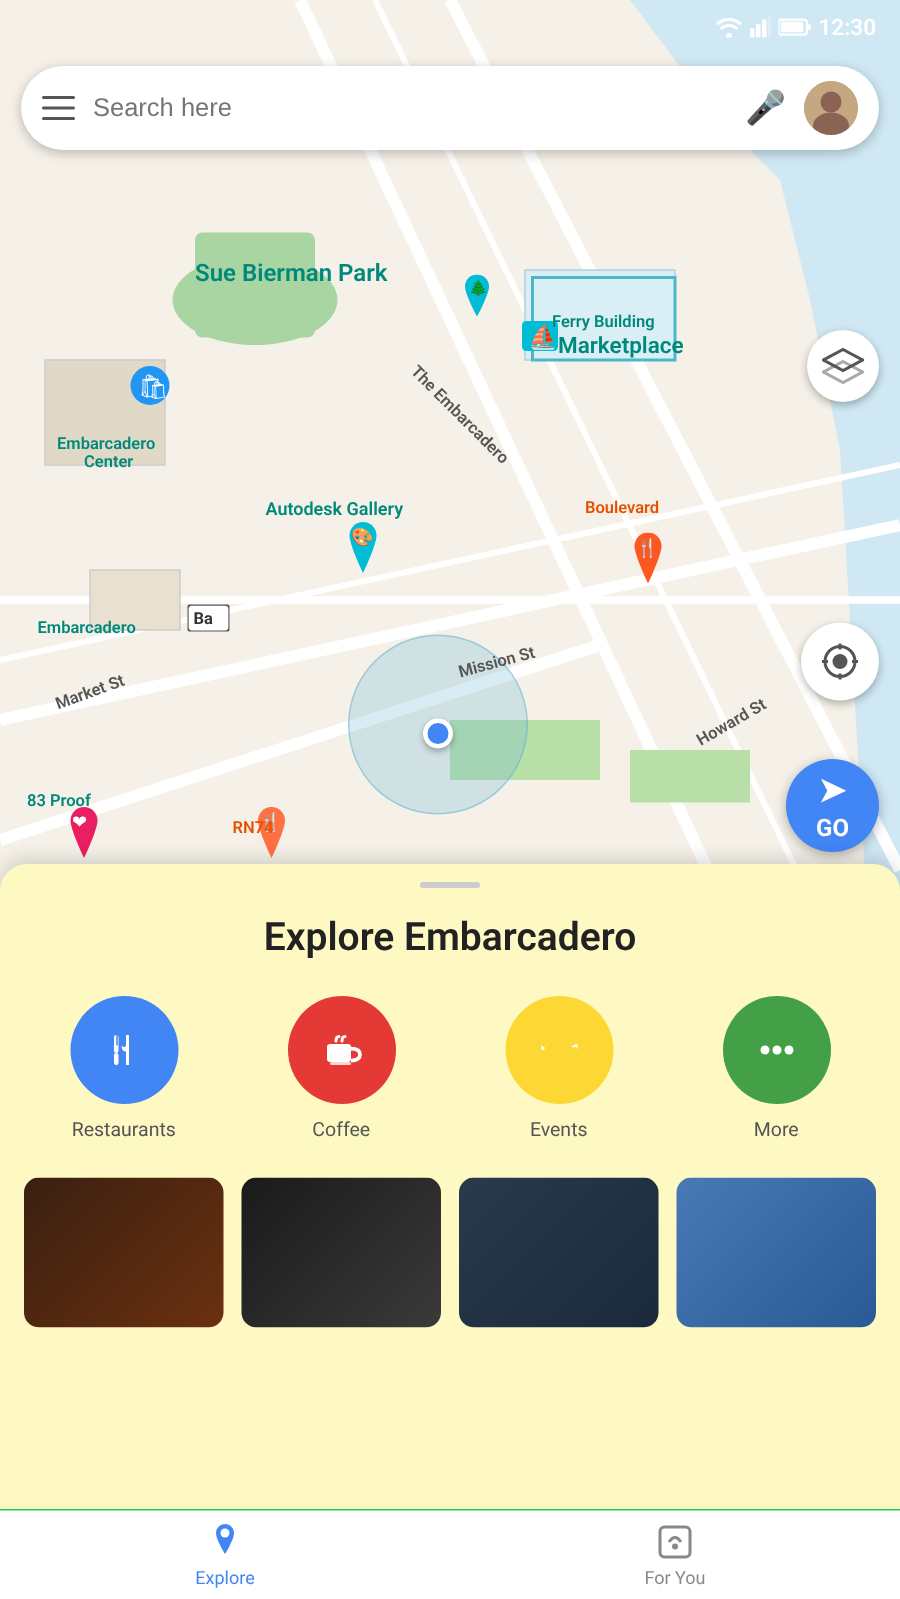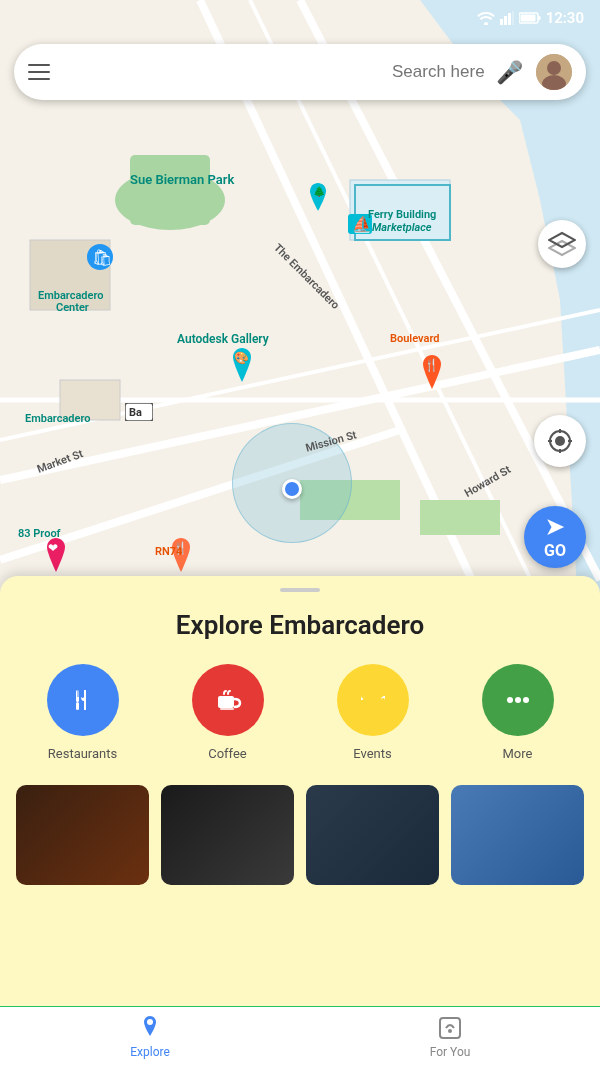--- a/index.html
+++ b/index.html
@@ -80,21 +80,20 @@
       background: #555;
       border-radius: 1px;
     }
     .search-input {
       flex: 1;
       border: none;
       outline: none;
       font-size: 17px;
       color: #999;
       background: transparent;
-      text-align: right;
     }
     .mic-icon {
       color: #4285f4;
       font-size: 22px;
     }
     .avatar {
       width: 36px;
       height: 36px;
       border-radius: 50%;
       background: #c5a882;
@@ -421,23 +420,23 @@
     <text x="4" y="13" font-size="11" fill="#333" font-weight="bold">Ba</text>
   </svg>
 
   
   <svg style="position:absolute;left:368px;top:590px;" width="24" height="28" viewBox="0 0 24 28">
     <path d="M12 0C7.6 0 4 3.6 4 8c0 5.4 8 20 8 20s8-14.6 8-20c0-4.4-3.6-8-8-8z" fill="#00bcd4"></path>
     <text x="5" y="14" font-size="12" fill="white">🏛</text>
   </svg>
 
   
-  <div class="map-label teal" style="left:130px;top:172px;font-size:13px;">Sue Bierman Park</div>
+  <div class="map-label teal" style="left:130px;top:172px;font-size:16px;">Sue Bierman Park</div>
   <div class="map-label teal" style="left:368px;top:208px;font-size:11px;">Ferry Building</div>
-  <div class="map-label teal" style="left:372px;top:221px;font-size:11px;font-style:italic;">Marketplace</div>
+  <div class="map-label teal" style="left:372px;top:221px;font-size:15px;">Marketplace</div>
   <div class="map-label teal" style="left:38px;top:289px;font-size:11px;">Embarcadero</div>
   <div class="map-label teal" style="left:56px;top:301px;font-size:11px;">Center</div>
   <div class="map-label teal" style="left:177px;top:332px;font-size:12px;">Autodesk Gallery</div>
   <div class="map-label orange" style="left:390px;top:332px;font-size:11px;">Boulevard</div>
   <div class="map-label teal" style="left:25px;top:412px;font-size:11px;">Embarcadero</div>
   <div class="map-label" style="left:36px;top:455px;font-size:11px;color:#555;transform:rotate(-20deg);">Market St</div>
   <div class="map-label" style="left:305px;top:435px;font-size:11px;color:#555;transform:rotate(-15deg);">Mission St</div>
   <div class="map-label" style="left:462px;top:475px;font-size:11px;color:#555;transform:rotate(-30deg);">Howard St</div>
   <div class="map-label" style="left:263px;top:270px;font-size:11px;color:#555;transform:rotate(45deg);">The Embarcadero</div>
   <div class="map-label teal" style="left:18px;top:527px;font-size:11px;">83 Proof</div>

